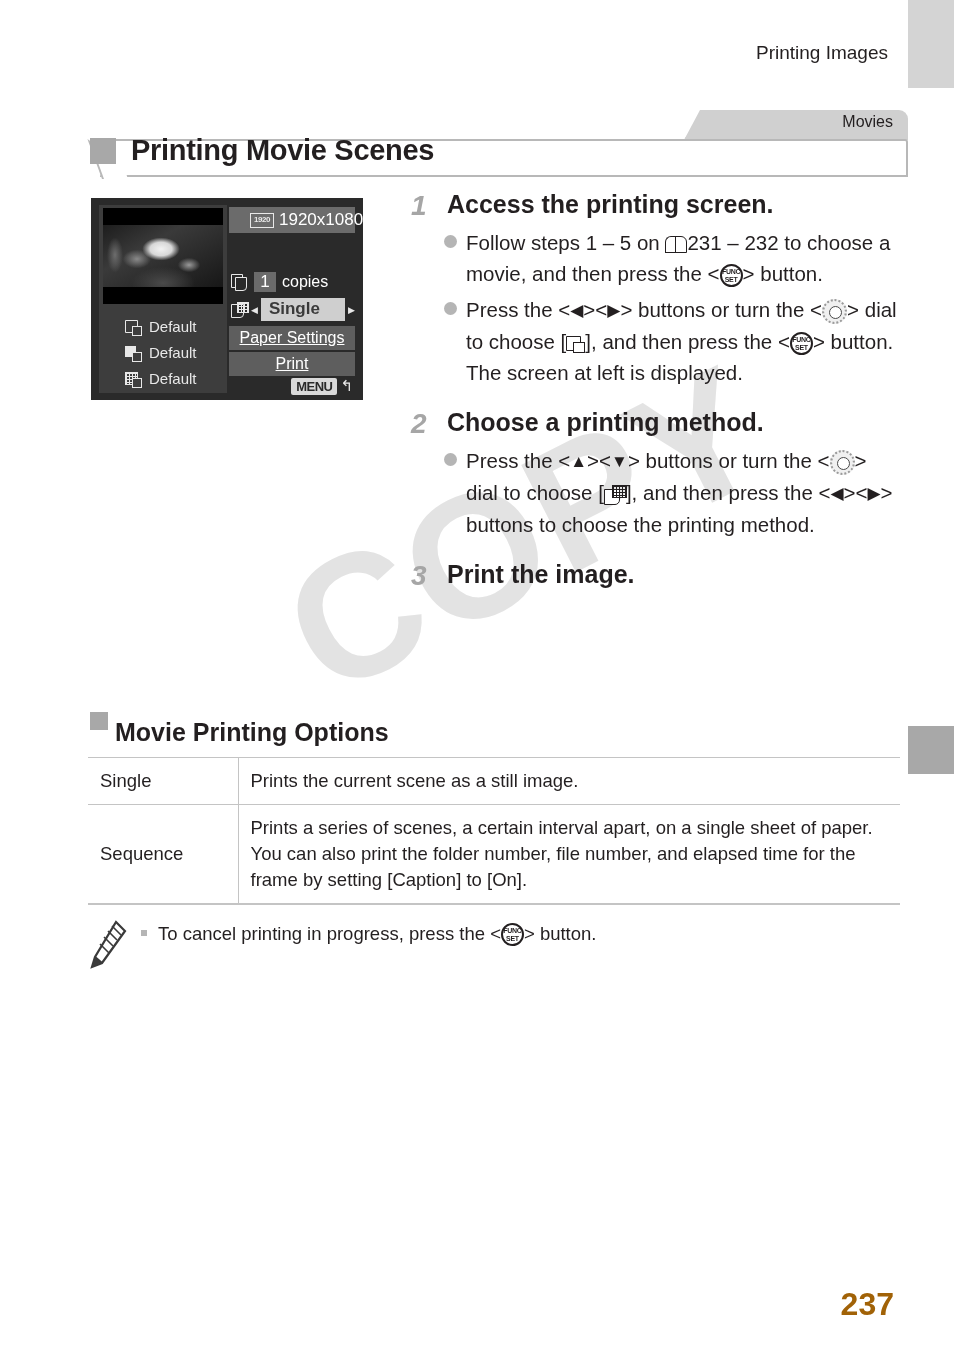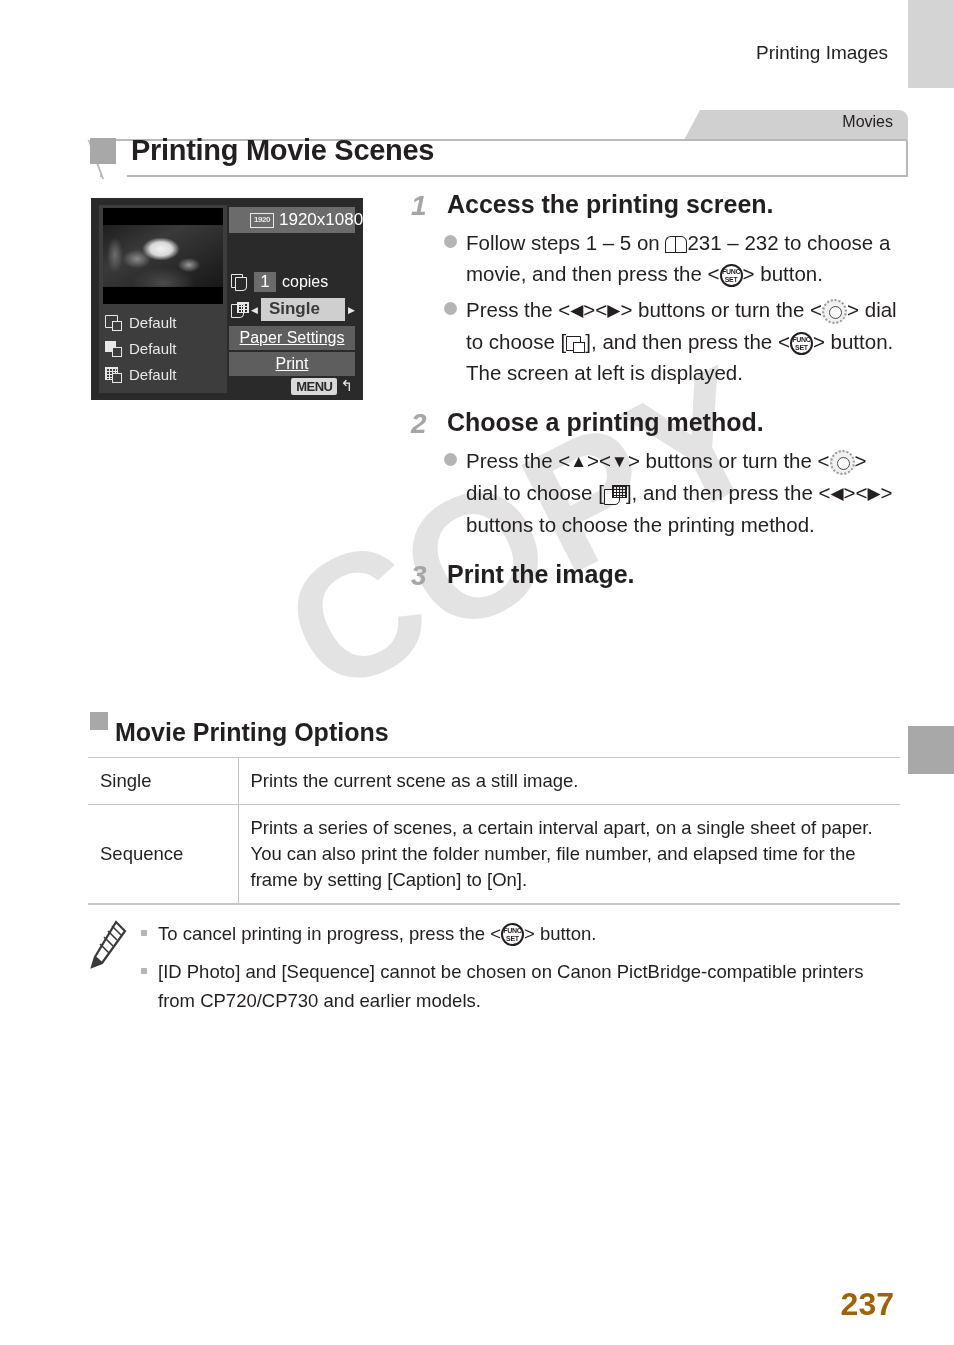--- a/index.html
+++ b/index.html
@@ -175,23 +175,24 @@
       linear-gradient(150deg, #1d1d1d 0%, #3a3a3a 35%, #2a2a2a 65%, #171717 100%);
   }
   .scr-defaults {
     position: absolute;
     left: 0; top: 104px;
     width: 128px;
     padding-left: 6px;
   }
   .def-row {
     display: flex;
-    align-items: center;
+    align-items: flex-end;
     height: 26px;
     gap: 7px;
+    margin-left: 20px;
   }
   .def-row .txt { font-size: 15px; color: #e8e8e8; }
 
   .ic {
     width: 17px; height: 16px;
     position: relative;
     flex: 0 0 auto;
   }
   
   .ic-paper::before {
@@ -709,20 +710,16 @@
       <path d="M16 18 L25 27" stroke-width="1.6"></path>
       <path d="M12 25 L21 34" stroke-width="1.6"></path>
     </g>
     <path d="M4 48 L7 38 L13.5 43.6 Z" fill="#3a3a3a"></path>
   </svg>
   <div class="note-items">
     <div class="note-row">
       <span class="note-dot"></span>
       <span class="note-text">To cancel printing in progress, press the &lt;<span class="gl gl-func"><span class="f1">FUNC</span><span class="f2">SET</span></span>&gt; button.</span>
     </div>
-    <div class="note-row">
-      <span class="note-dot"></span>
-      <span class="note-text">[ID Photo] and [Sequence] cannot be chosen on Canon PictBridge-compatible printers from CP720/CP730 and earlier models.</span>
-    </div>
   </div>
 </div>
 
 <div class="folio">237</div>
 
 </body></html>

